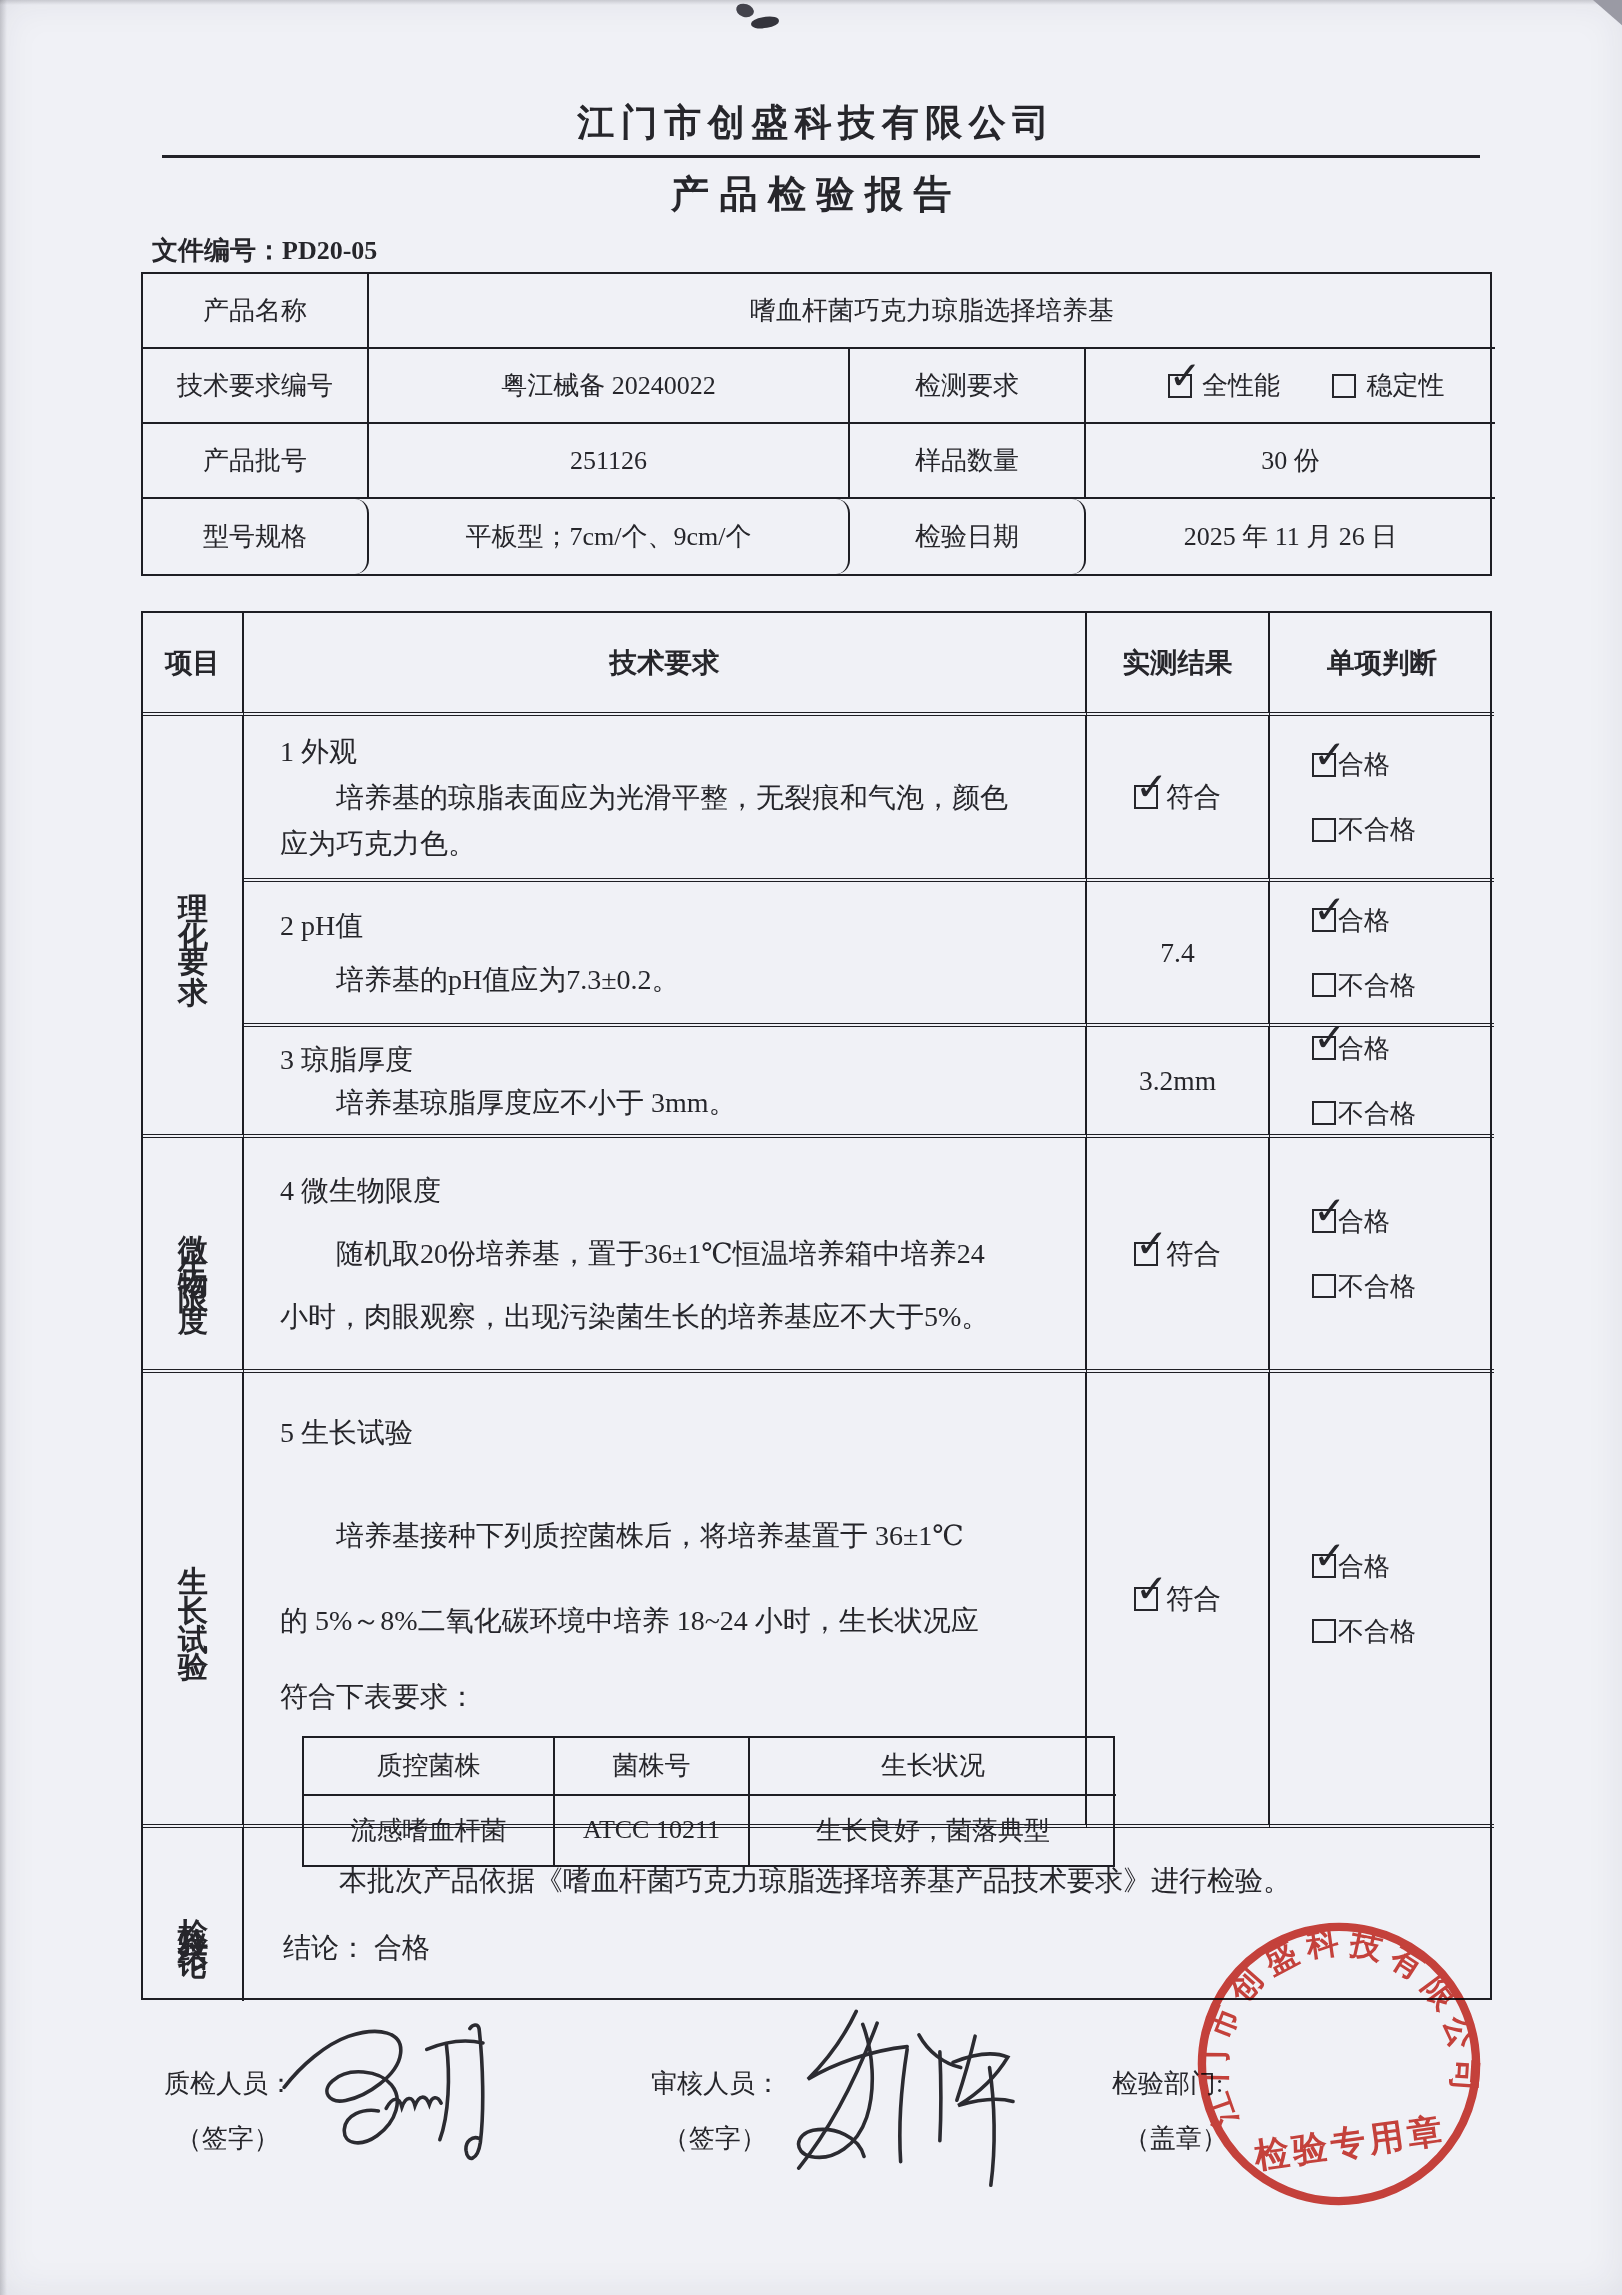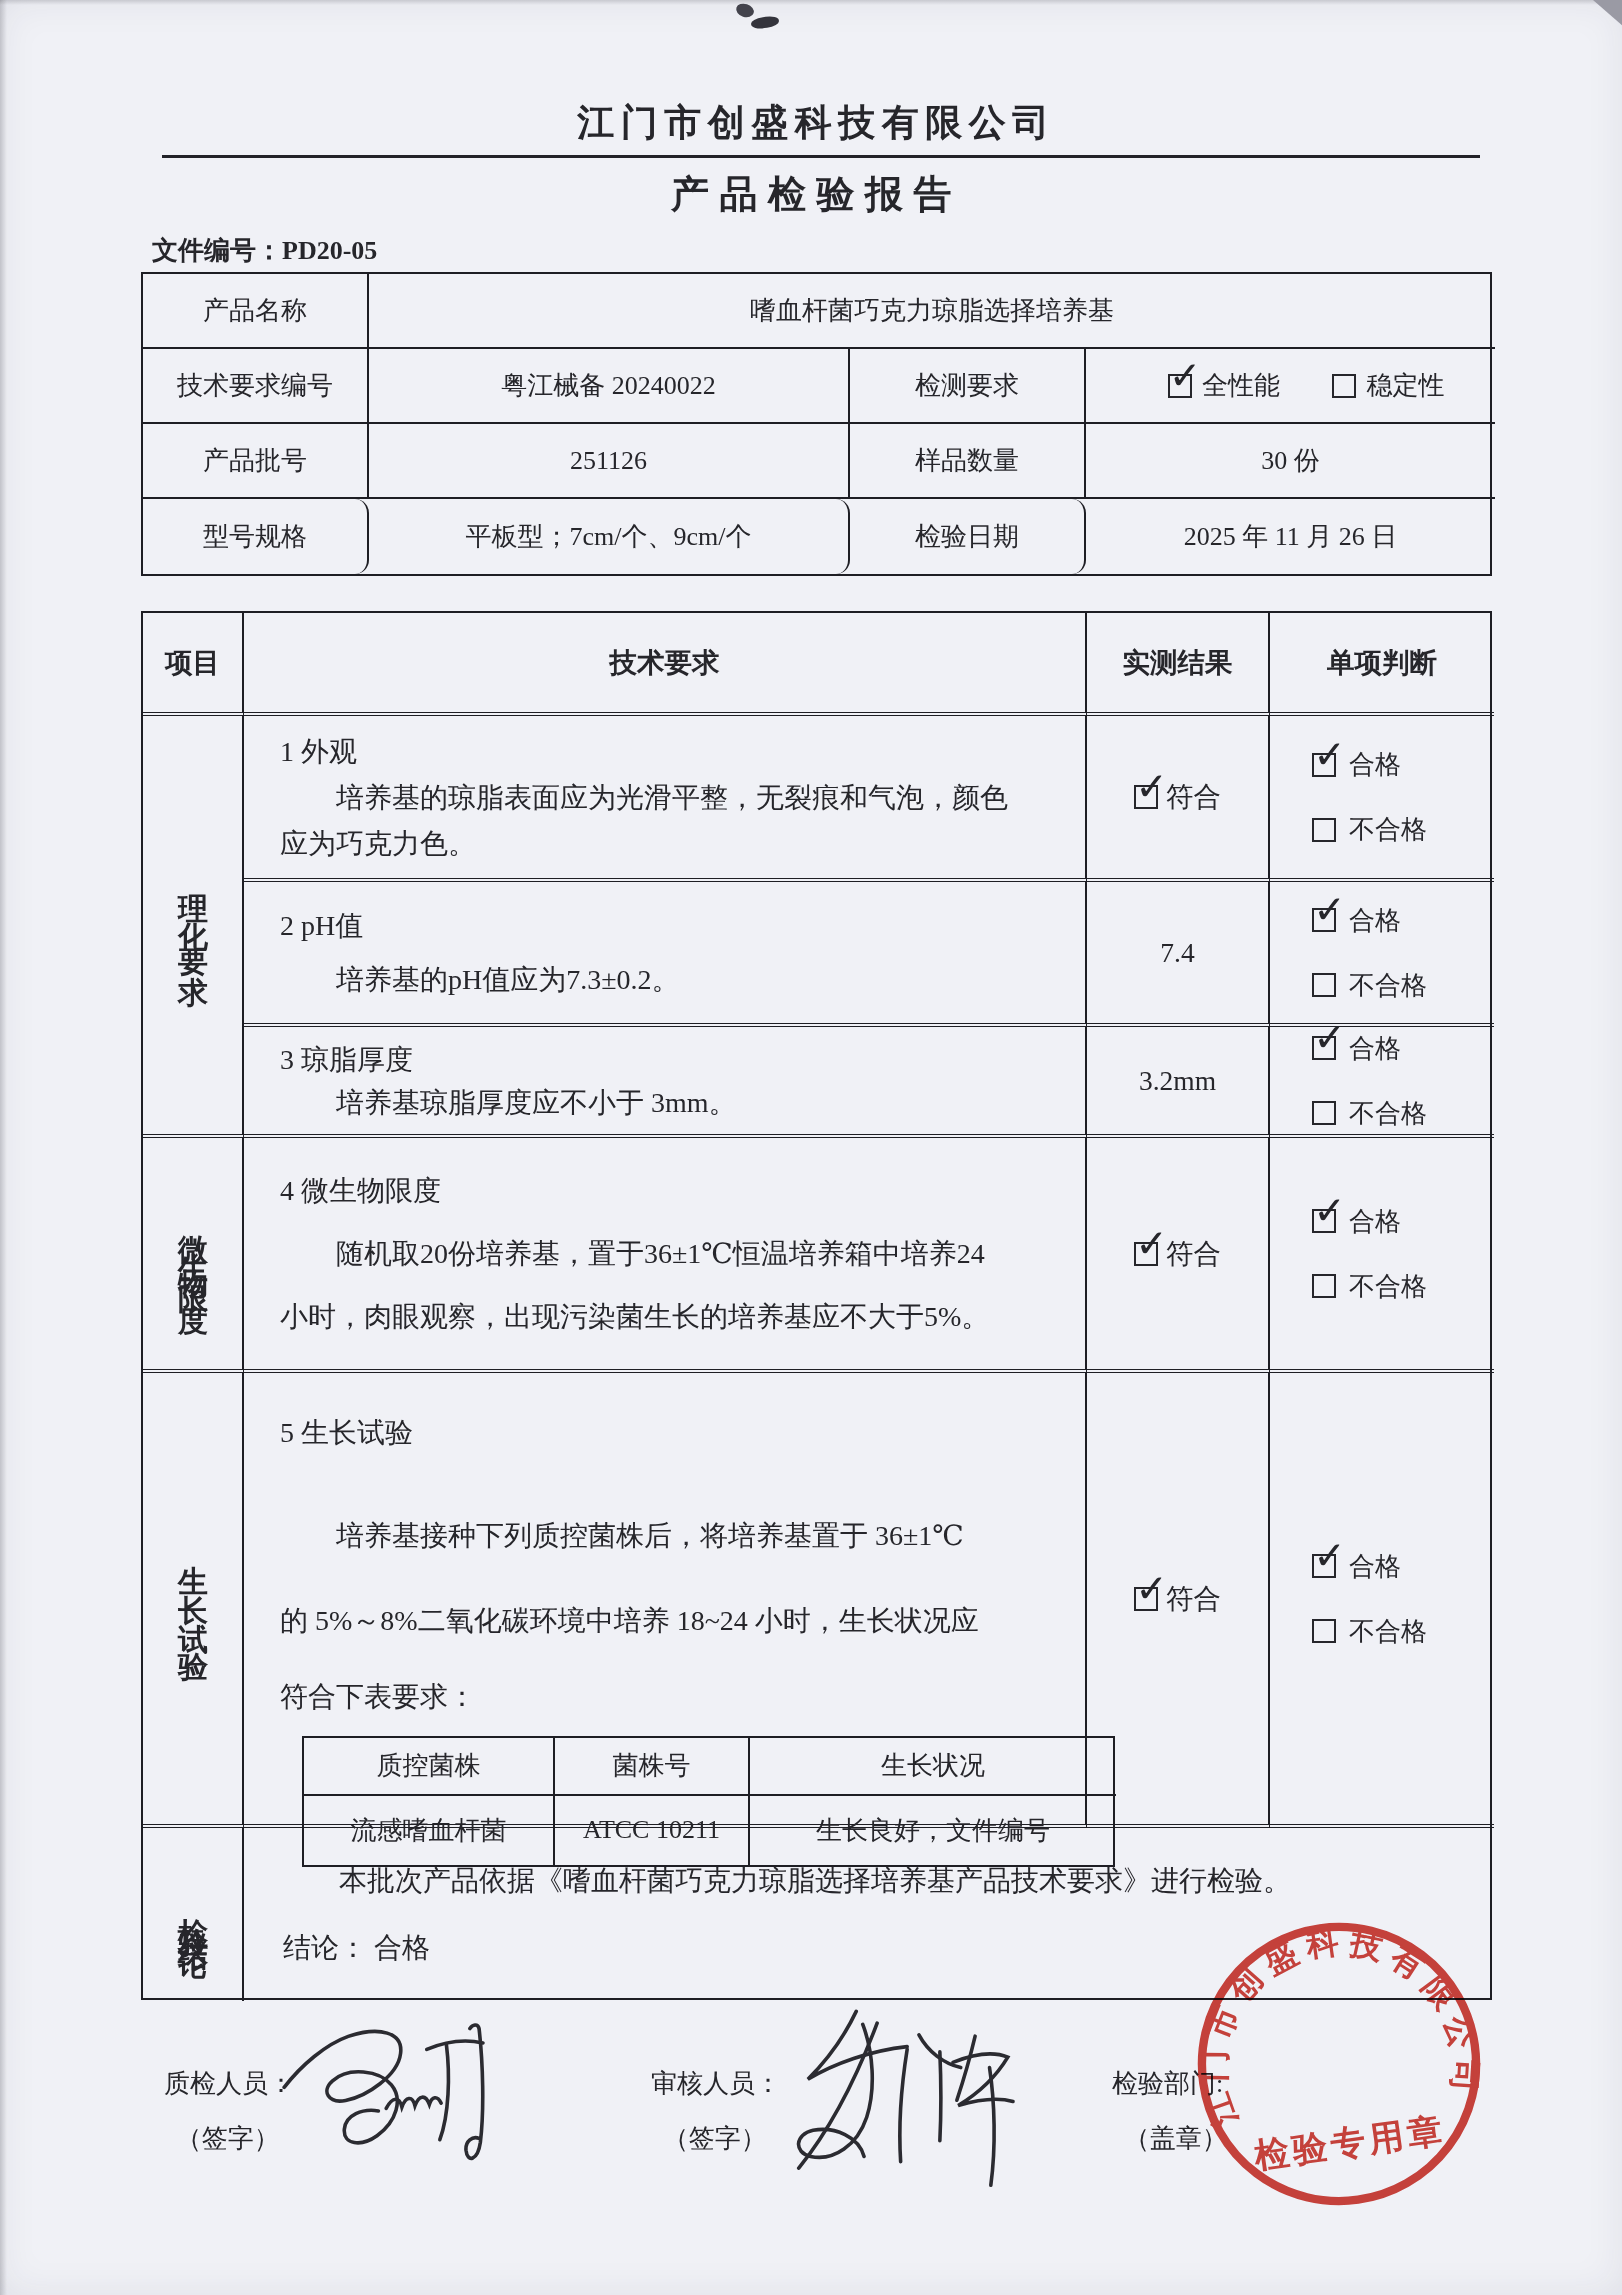--- a/index.html
+++ b/index.html
@@ -49,21 +49,21 @@
   .ls-a{letter-spacing:27.5px;}
   .ls-b{letter-spacing:17px;}
   .ls-c{letter-spacing:29px;}
   .ls-d{letter-spacing:10.5px;}
   .content{display:flex;flex-direction:column;justify-content:space-evenly;
     padding:6.5px 13px 6.5px 36px;font-size:28px;}
   .content .ln{line-height:35px;}
   .indent{text-indent:56px;}
   .rescell{display:flex;align-items:center;justify-content:center;font-size:27.5px;gap:7.9px;}
   .judg{display:flex;flex-direction:column;justify-content:center;gap:30px;padding-left:42px;font-size:26px;}
-  .jline{display:flex;align-items:center;gap:13px;}
+  .jline{display:flex;align-items:center;gap:2px;}
 
   
   .cb{position:relative;display:inline-block;width:24px;height:24px;
     border:2px solid #26262b;box-sizing:border-box;flex:none;background:transparent;}
   .cb.checked::before{content:"\2713";position:absolute;left:-0.7px;top:-19.6px;
     font-size:39px;font-weight:700;color:#26262b;font-family:"DejaVu Sans",sans-serif;line-height:39px;}
 
   
   .growcell{display:block;padding:0 13px 0 36px;font-size:28px;}
   .growcell .g1{margin-top:41px;}
@@ -231,21 +231,21 @@
       <div class="g1"><span>5</span>&nbsp;<span>生长试验</span></div>
       <div class="g2">培养基接种下列质控菌株后，将培养基置于 36±1℃</div>
       <div class="g3">的 5%～8%二氧化碳环境中培养 18~24 小时，生长状况应</div>
       <div class="g4">符合下表要求：</div>
       <div class="gtable">
         <div class="gc">质控菌株</div>
         <div class="gc">菌株号</div>
         <div class="gc no-r">生长状况</div>
         <div class="gc no-b">流感嗜血杆菌</div>
         <div class="gc no-b">ATCC 10211</div>
-        <div class="gc no-r no-b">生长良好，文件编号</div>
+        <div class="gc no-r no-b">生长良好，菌落典型</div>
       </div>
     </div>
     <div class="c rescell" style="grid-row:6;grid-column:3;">
       <span class="cb checked"></span>
       <span>符合</span>
     </div>
     <div class="c judg no-r" style="grid-row:6;grid-column:4;">
       <div class="jline">
           <span class="cb checked"></span>
           <span>合格</span>

